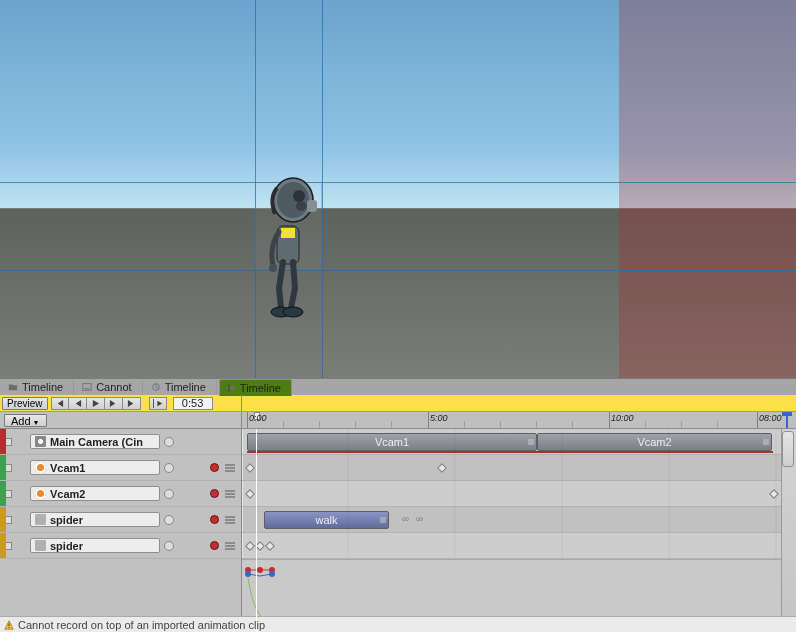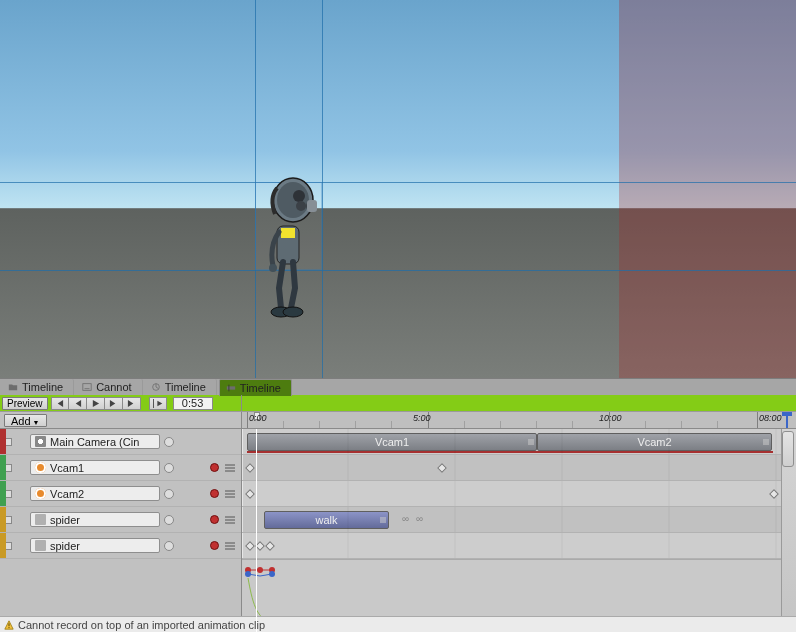--- a/index.html
+++ b/index.html
@@ -28,21 +28,21 @@
   .panel-tab {
     display: flex; align-items: center; gap: 4px; padding: 1px 10px 1px 6px;
     border: 0; border-right: 1px solid rgba(0,0,0,0.07); color: #222; background:#a6a6a6;
     height: 16px; border-radius: 2px 2px 0 0; cursor:pointer;
   }
   .panel-tab[data-active="true"] { background: #4d7c0f; border:1px solid #8e8e8e; border-bottom:0; height:17px;}
   .tab-icon { width: 10px; height: 10px; display: inline-block; }
 
   
   .timeline-header {
-    height: 17px; background: #84cc16; display: flex; align-items: stretch;
+    height: 17px; background: #fde047; display: flex; align-items: stretch;
     border-bottom: 1px solid #9a9a9a;
   }
   .thl { width: 242px; display: flex; align-items: center; padding-left: 2px; gap:0; border-right:1px solid #8a8a8a; }
   .preview-btn { height: 13px; border:1px solid #7a7a7a; background: linear-gradient(#e8e8e8,#cfcfcf); padding:0 4px; font-size:10px; cursor:pointer; margin-right:3px; border-radius:1px; }
   .transport-btn {
     width: 18px; height: 13px; border:1px solid #8a8a8a; background: linear-gradient(#e7e7e7,#d0d0d0);
     display:flex; align-items:center; justify-content:center; cursor:pointer;
   }
   .transport-btn + .transport-btn { border-left:0; }
   .transport-btn svg, .rec-dot { width: 9px; height: 9px; }
@@ -63,21 +63,21 @@
   .ruler-tick-minor { position:absolute; top:9px; bottom:0; width:1px; background:#a0a0a0;}
   .ruler-label { position:absolute; top:1px; font-size:9px; color:#222; transform:translateX(2px);font-style:italic;}
   .ruler .playhead-handle { position:absolute; top:0; width:8px; height:17px; transform:translateX(-4px); cursor:pointer;}
   .ruler .playhead-handle::before { content:""; position:absolute; top:0; left:2px; width:4px; height:6px; background:#eee; border:1px solid #888;}
   .ruler .scroll-marker { position:absolute; right:4px; top:0; width:10px; height:17px;}
   .ruler .scroll-marker::before{content:"";position:absolute;top:0;right:0;left:0;height:4px;background:#3b66c8;}
   .ruler .scroll-marker::after{content:"";position:absolute;top:4px;left:4px;width:2px;bottom:0;background:#3b66c8;}
 
   
   .tracks-area { position:relative; display:flex; height:203px; background:#c1c1c1;}
-  .tracks-left { width:242px; border-right:1px solid #8a8a8a; background:#c1c1c1;}
+  .tracks-left { width:242px; border-right:1px solid #8a8a8a; background:#c1c1c1;font-weight:bold;}
   .tracks-right { flex:1; position:relative; background:#c1c1c1; overflow:hidden;}
   .tracks-right::before { content:""; position:absolute; top:0; bottom:0; left:0; width:1px; background:#e2e2e2;}
   .tracks-right::after { content:""; position:absolute; top:0; bottom:0; right:0; width:14px; background: linear-gradient(#d4d4d4,#c4c4c4); border-left:1px solid #9a9a9a;}
   .scrollbar-thumb { position:absolute; right:2px; top:2px; width:12px; height:36px; background: linear-gradient(#e4e4e4,#cfcfcf); border:1px solid #8f8f8f; border-radius:3px; z-index:40;}
   
   .track-row { display:flex; align-items:center; height:26px; padding:0 4px; gap:4px; border-bottom:1px solid #b2b2b2; position:relative;}
   .track-row::before { content:""; position:absolute; left:0; top:0; bottom:0; width:6px; background:#a7a7a7;}
   .track-row.anim::before { background:#c99a25;}
   .track-row.activation::before { background:#3fa050;}
   .track-row.cine::before { background:#b03030;}
@@ -243,23 +243,23 @@
   <div class="ruler-left">
     <button class="add-btn"><span>Add</span><span style="font-size:7px;margin-left:2px;">▼</span></button>
   </div>
   <div class="ruler">
     <div class="playhead-handle" style="left:14px"></div>
     <div class="scroll-marker"></div>
 
     <div class="ruler-tick-major" style="left:5px"></div>
       <div class="ruler-label" style="left:5px">0:00</div>
     <div class="ruler-tick-major" style="left:186px"></div>
-      <div class="ruler-label" style="left:169px">5:00</div>
+      <div class="ruler-label" style="left:186px">5:00</div>
     <div class="ruler-tick-major" style="left:367px"></div>
-      <div class="ruler-label" style="left:355px">10:00</div>
+      <div class="ruler-label" style="left:367px">10:00</div>
     <div class="ruler-tick-major" style="left:515px"></div>
       <div class="ruler-label" style="left:515px">08:00</div>
 
     <div class="ruler-tick-minor" style="left:41px"></div>
       <div class="ruler-tick-minor" style="left:77px"></div>
       <div class="ruler-tick-minor" style="left:113px"></div>
       <div class="ruler-tick-minor" style="left:149px"></div>
     <div class="ruler-tick-minor" style="left:222px"></div>
       <div class="ruler-tick-minor" style="left:258px"></div>
       <div class="ruler-tick-minor" style="left:294px"></div>

